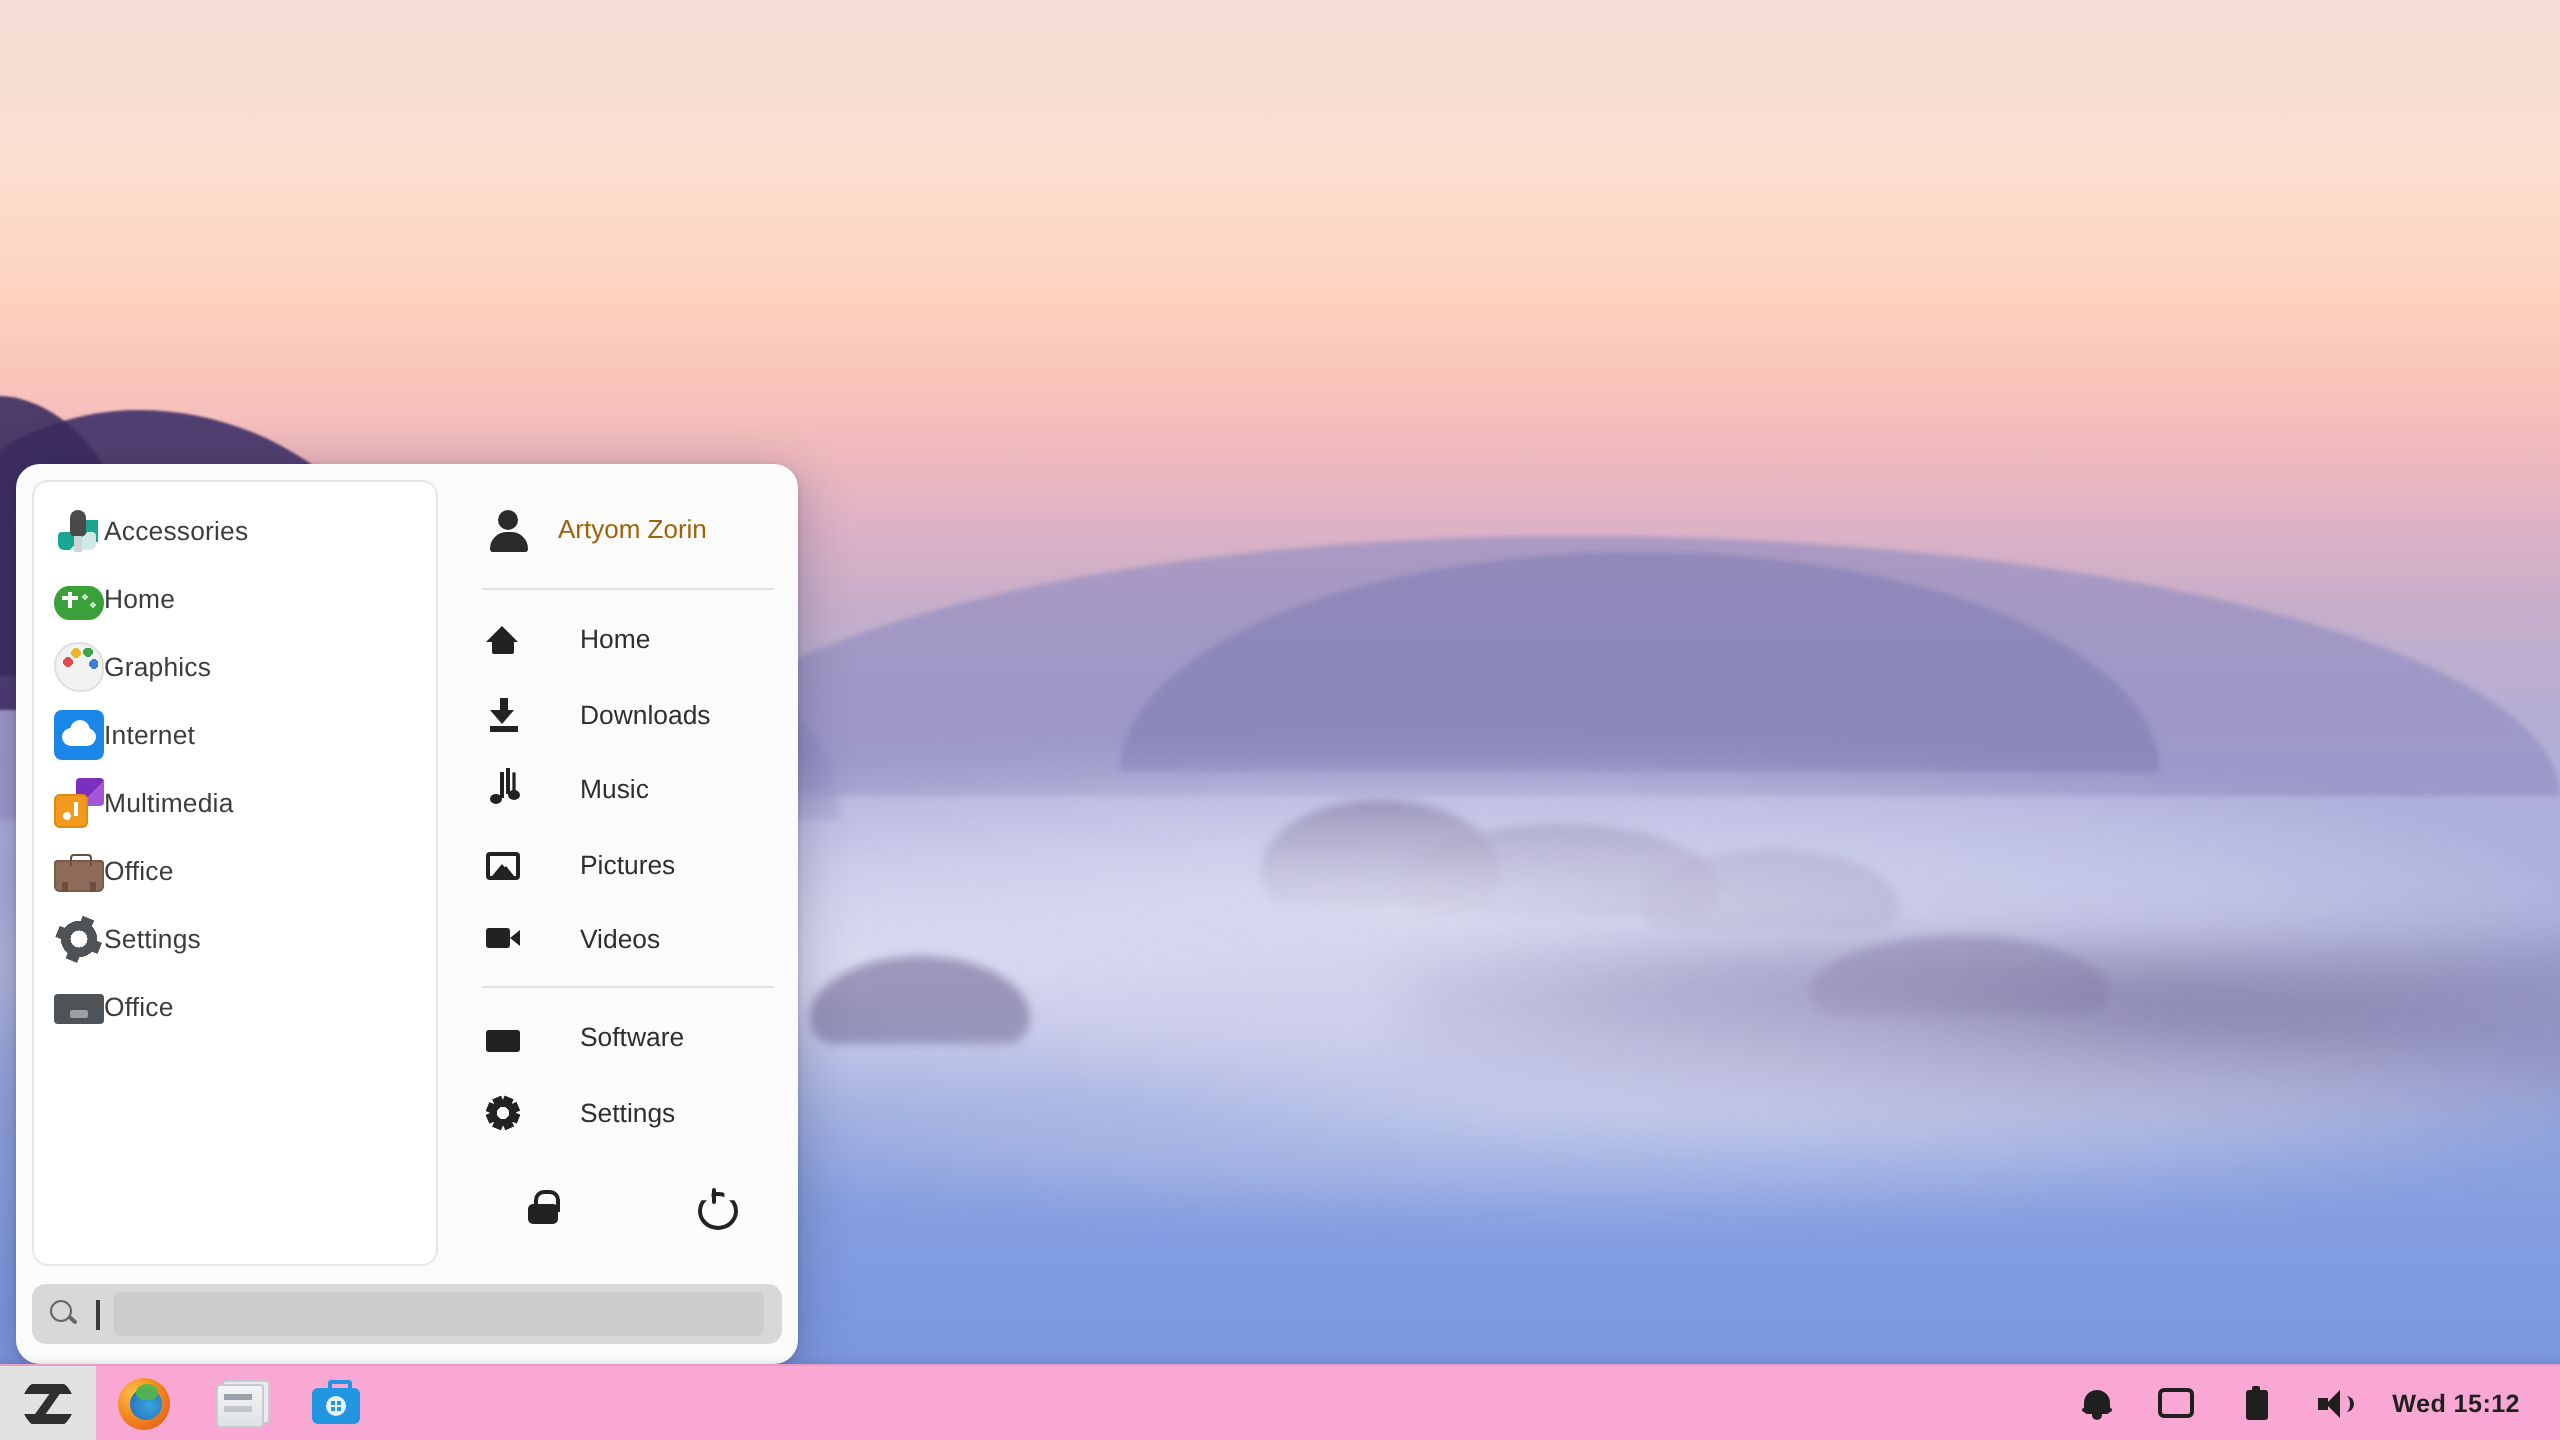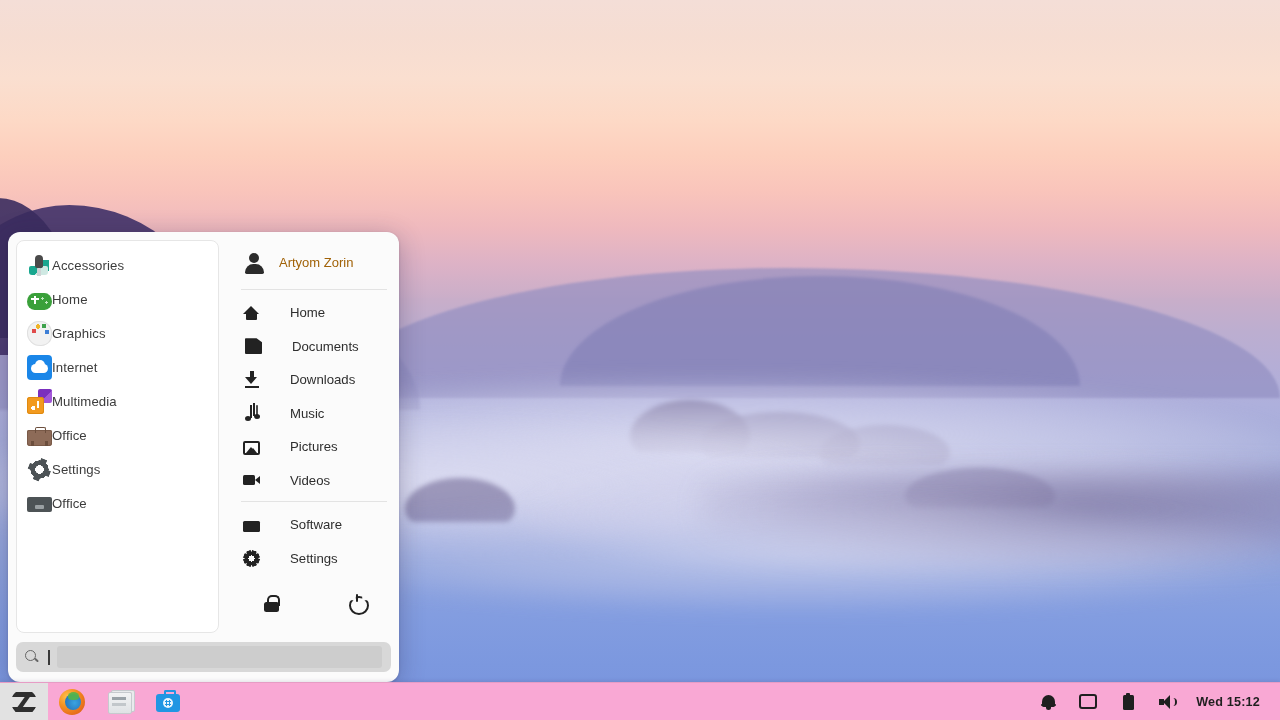--- a/index.html
+++ b/index.html
@@ -638,24 +638,20 @@
           <span class="user-name">Artyom Zorin</span>
         </div>
 
         <div class="divider"></div>
 
         <div class="place-row">
           <span class="pico ico-home"></span>
           <span class="place-label">Home</span>
         </div>
         <div class="place-row">
-          <span class="pico ico-doc"></span>
-          <span class="place-label">Documents</span>
-        </div>
-        <div class="place-row">
           <span class="pico ico-download">
               <em></em>
             </span>
           <span class="place-label">Downloads</span>
         </div>
         <div class="place-row">
           <span class="pico ico-music">
               <em></em>
             </span>
           <span class="place-label">Music</span>

